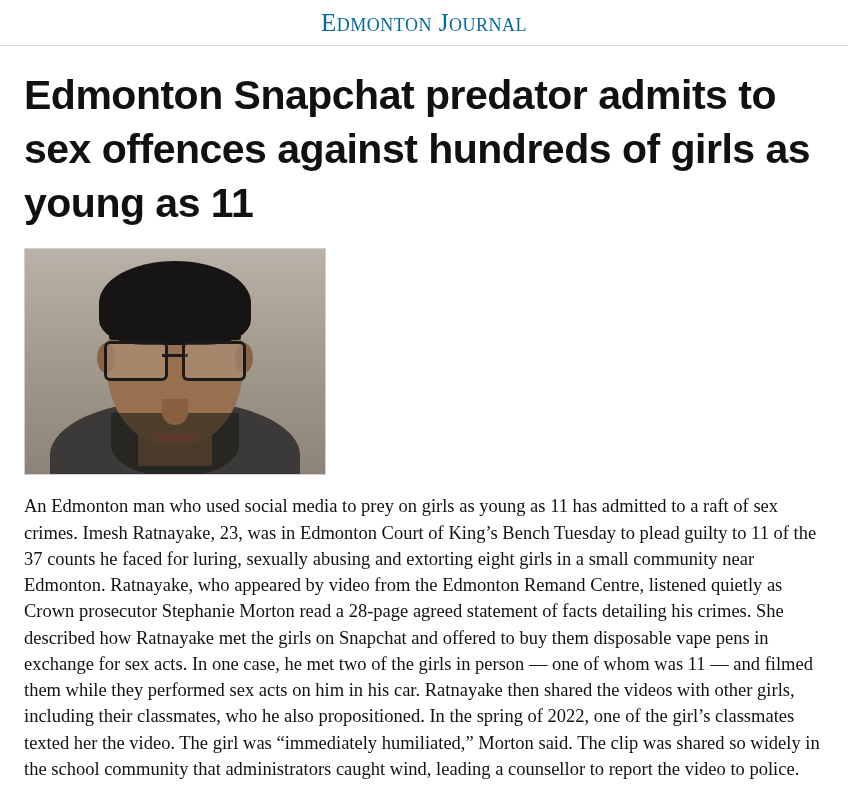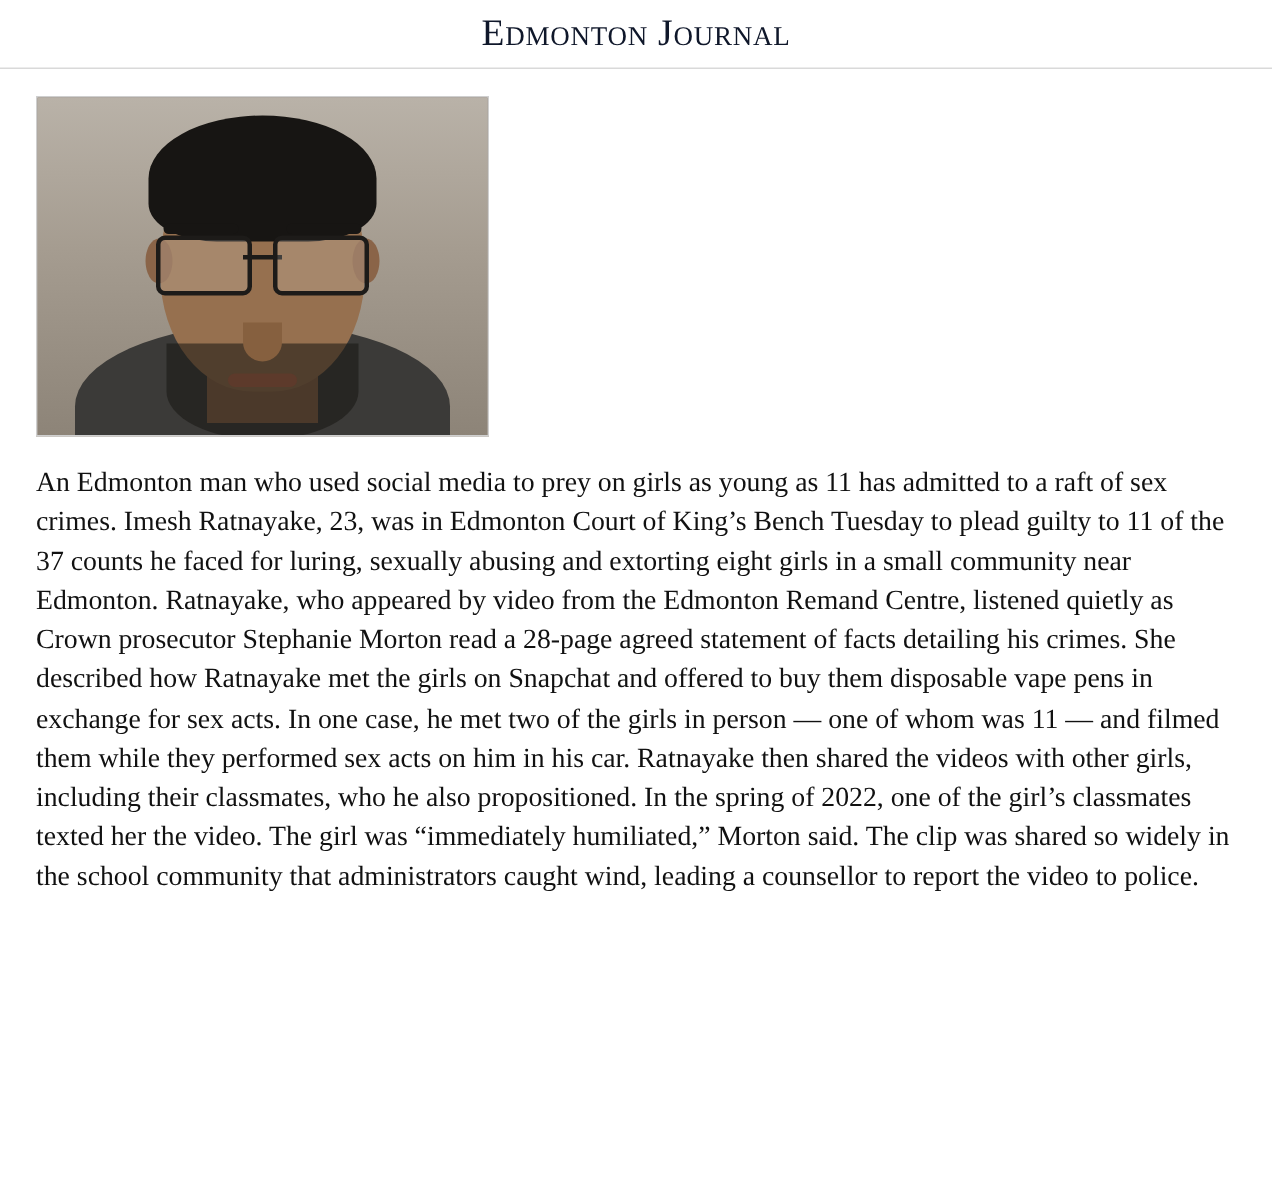--- a/index.html
+++ b/index.html
@@ -26,21 +26,21 @@
     border-bottom: 1px solid #d9d9d9;
     display: flex;
     align-items: center;
     justify-content: center;
     background: #ffffff;
   }
   .masthead-title {
     font-family: "Liberation Serif", serif;
     font-size: 25px;
     letter-spacing: 0.5px;
-    color: #0f172a;
+    color: #0369a1;
     font-variant: small-caps;
     text-transform: capitalize;
     white-space: nowrap;
     text-align: right;
   }
   
   .article {
     padding: 0 24px;
   }
   .headline {
@@ -204,20 +204,21 @@
 <body>
 
 <div class="page">
 
   <header class="masthead">
     <div class="masthead-title">Edmonton Journal</div>
   </header>
 
   <main class="article">
 
+    <h1 class="headline">Edmonton Snapchat predator admits to sex offences against hundreds of girls as young as 11</h1>
 
     <figure class="figure">
       <div class="photo">
         <div class="ph-bg"></div>
         <div class="ph-shoulders"></div>
         <div class="ph-neck"></div>
         <div class="ph-face">
           <div class="ph-beard"></div>
           <div class="ph-nose"></div>
           <div class="ph-mouth"></div>

